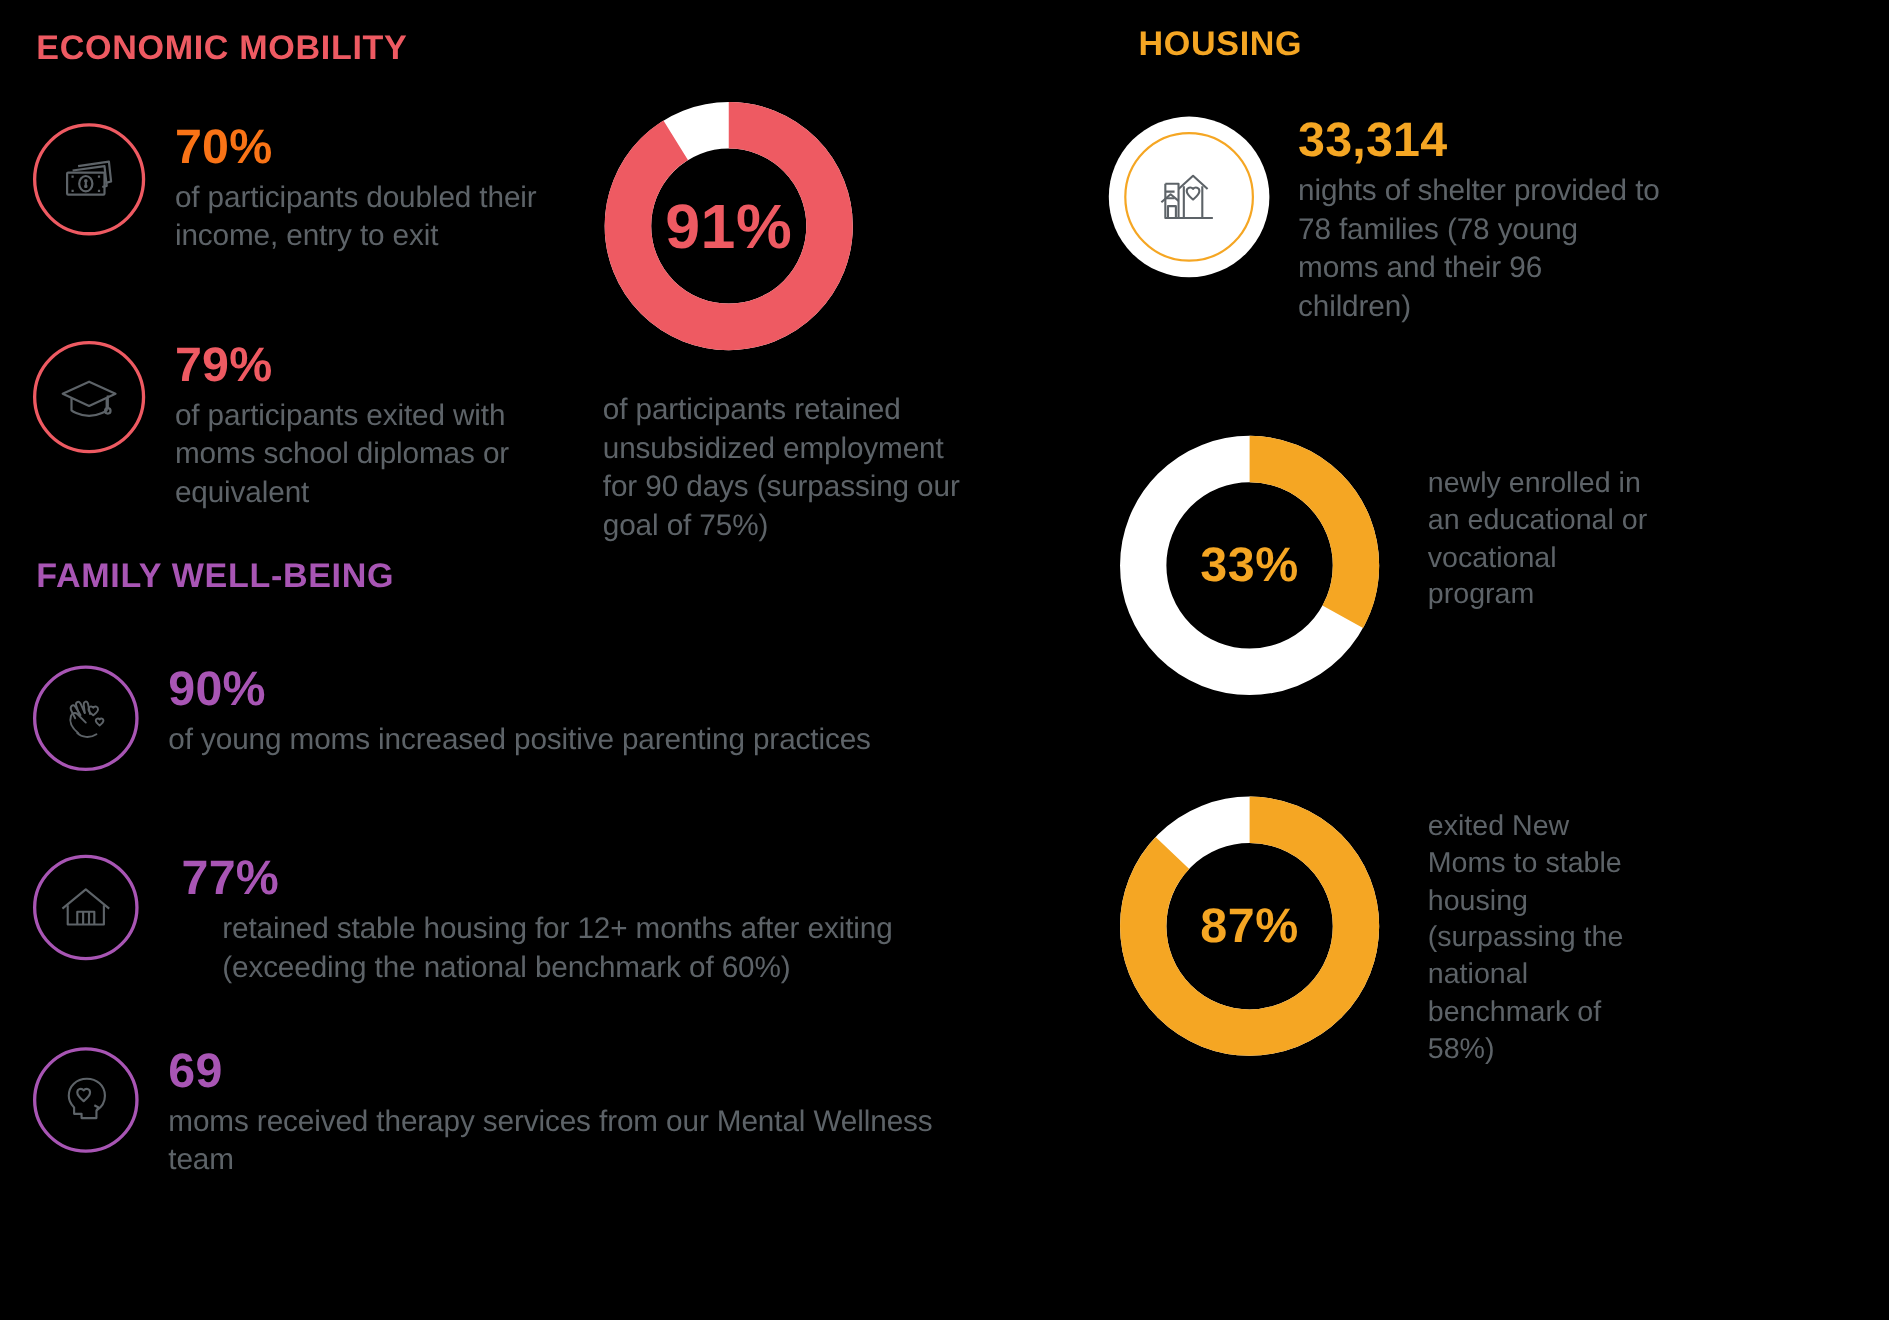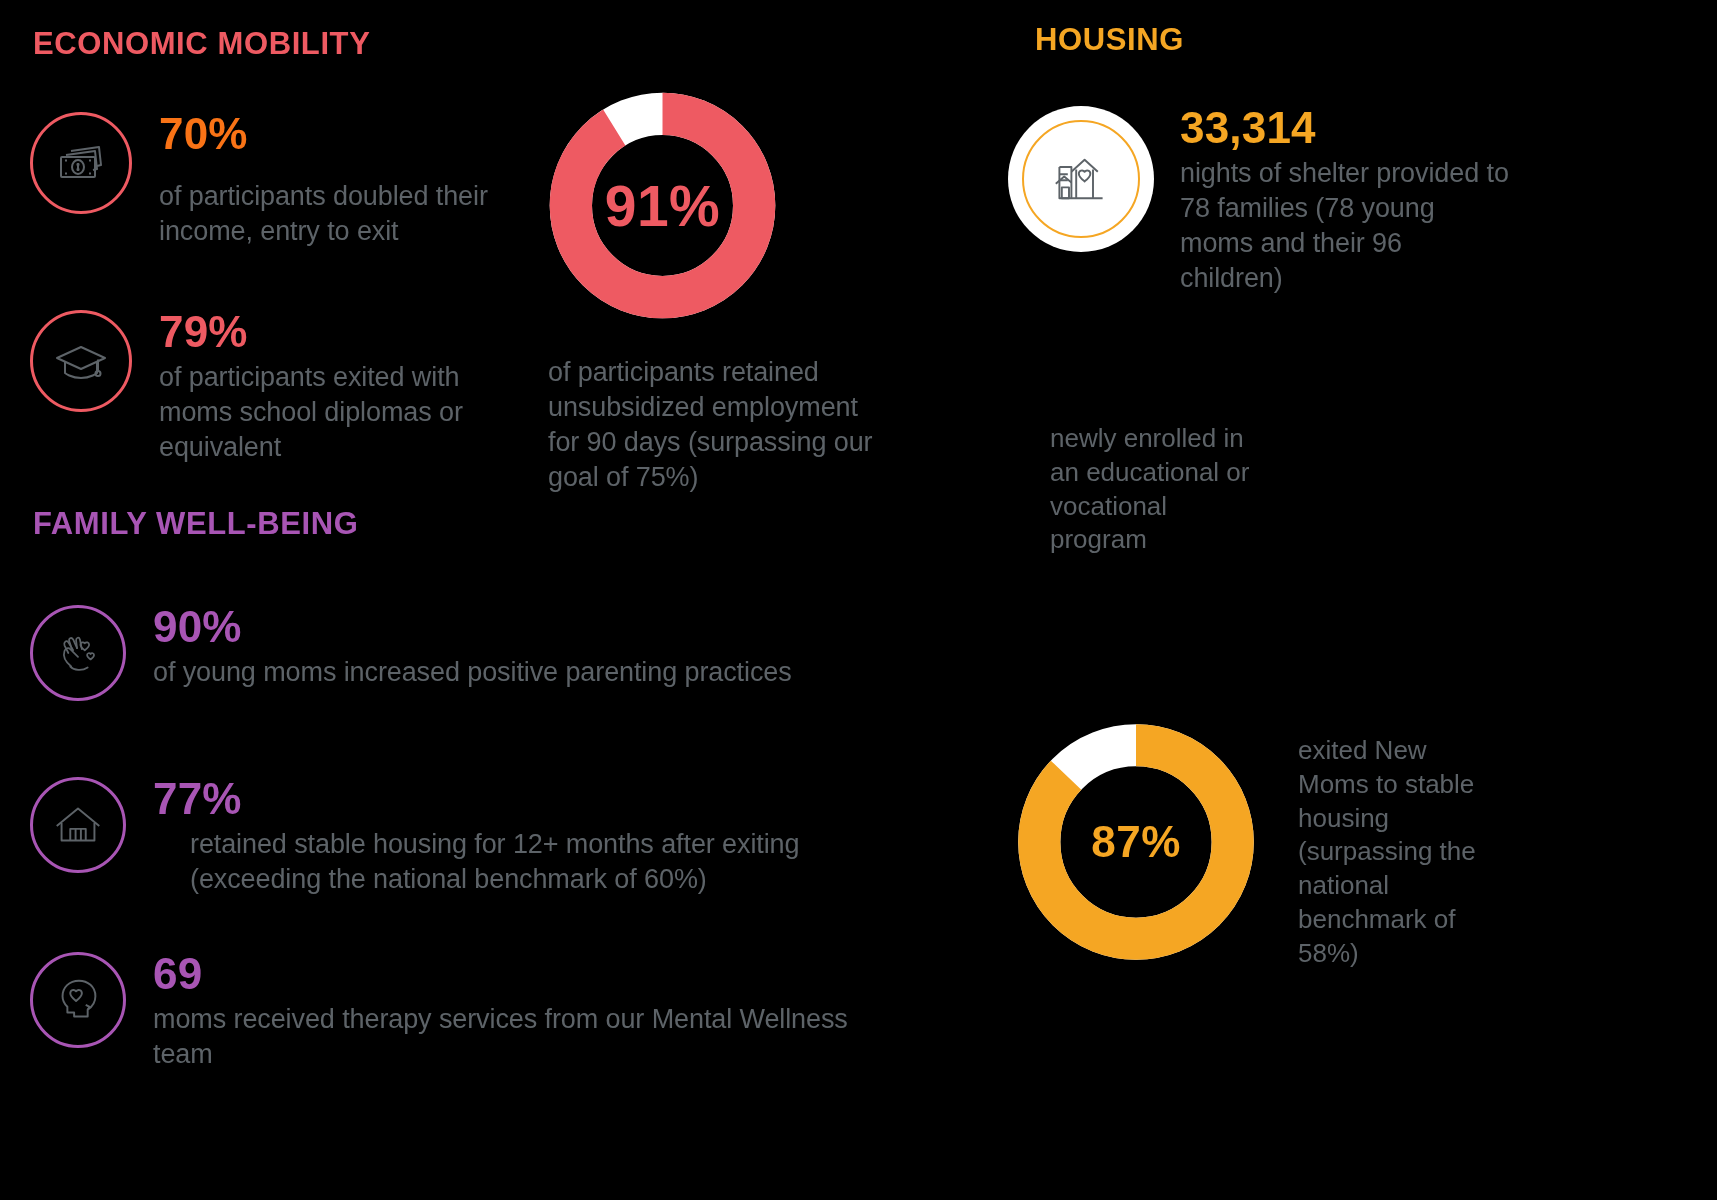--- a/index.html
+++ b/index.html
@@ -97,21 +97,21 @@
           <path d="M20 18 L48 14 L50 32 L46 33"></path>
           <path d="M15 22 L44 18 L46 36 L42 37"></path>
           <rect x="10" y="24" width="34" height="20" rx="1"></rect>
           <ellipse cx="27" cy="34" rx="6" ry="7"></ellipse>
           <path d="M27 30 v8 M25.5 31.5 h3 M25.5 36.5 h3"></path>
           <path d="M14 27.5 h2 M38 27.5 h2 M14 40.5 h2 M38 40.5 h2"></path>
         </svg>
       </div>
       <div class="text">
         <div class="stat-num" style="color:#f97316;">70%</div>
-        <div class="body-text" style="margin-top:23px; max-width:330px;">of participants doubled their income, entry to exit</div>
+        <div class="body-text" style="margin-top:6px; max-width:330px;">of participants doubled their income, entry to exit</div>
       </div>
     </div>
 
     <div class="row" style="left:30px; top:310px; width:480px;">
       <div class="icon-circle ring" style="width:102px;height:102px;border-width:3px;border-color:#ee5a62;">
         <svg width="60" height="60" viewBox="0 0 60 60" fill="none" stroke="#5d6368" stroke-width="2" stroke-linejoin="round">
           <path d="M30 16 L54 27 L30 38 L6 27 Z"></path>
           <path d="M14 31 L14 42 C14 42 20 47 30 47 C40 47 46 42 46 42 L46 31"></path>
           <path d="M47 28.5 L47 40"></path>
           <circle cx="47" cy="42.5" r="2.5"></circle>
@@ -147,21 +147,21 @@
           <path d="M37 20 c1.5-2 4.5-1 4.5 1.4 0 2.4-3 4.6-4.5 5.8 -1.5-1.2-4.5-3.4-4.5-5.8 0-2.4 3-3.4 4.5-1.4 z"></path>
           <path d="M43 31 c1.2-1.6 3.6-0.8 3.6 1.1 0 1.9-2.4 3.7-3.6 4.6 -1.2-0.9-3.6-2.7-3.6-4.6 0-1.9 2.4-2.7 3.6-1.1 z"></path>
         </svg>
       </div>
       <div class="text">
         <div class="stat-num" style="color:#a855b4;">90%</div>
         <div class="body-text" style="margin-top:6px; white-space:nowrap;">of young moms increased positive parenting practices</div>
       </div>
     </div>
 
-    <div class="row" style="left:30px; top:777px; width:920px;">
+    <div class="row" style="left:30px; top:777px; width:920px;gap:12px;">
       <div class="icon-circle ring" style="width:96px;height:96px;border-width:3px;border-color:#a855b4;">
         <svg width="58" height="58" viewBox="0 0 60 60" fill="none" stroke="#5d6368" stroke-width="2" stroke-linejoin="round">
           <path d="M8 31 L30 13 L52 31"></path>
           <path d="M13 28 L13 46 L47 46 L47 28"></path>
           <path d="M22 46 L22 34 L38 34 L38 46"></path>
           <path d="M27.5 34 L27.5 46 M33 34 L33 46"></path>
         </svg>
       </div>
       <div class="text">
         <div class="stat-num" style="color:#a855b4;">77%</div>
@@ -204,20 +204,27 @@
           </svg>
         </div>
       </div>
       <div class="text" style="margin-left:26px;">
         <div class="stat-num" style="color:#f5a623;">33,314</div>
         <div class="body-text" style="margin-top:6px; max-width:330px;">nights of shelter provided to 78 families (78 young moms and their 96 children)</div>
       </div>
     </div>
 
     <div class="row" style="left:22px; top:390px; width:710px;">
+      <div class="donut" style="width:248px;height:248px;">
+        <svg width="248" height="248" viewBox="0 0 100 100">
+          <circle cx="50" cy="50" r="39" fill="none" stroke="#ffffff" stroke-width="17"></circle>
+          <circle cx="50" cy="50" r="39" fill="none" stroke="#f5a623" stroke-width="17" stroke-dasharray="80.86 245.04" stroke-dashoffset="0"></circle>
+        </svg>
+        <div class="center-label" style="color:#f5a623; font-size:44px;">33%</div>
+      </div>
       <div class="body-text-sm" style="margin-left:38px; width:210px; margin-top:32px;">newly enrolled in an educational or vocational program</div>
     </div>
 
     <div class="row" style="left:22px; top:718px; width:710px;">
       <div class="donut" style="width:248px;height:248px;">
         <svg width="248" height="248" viewBox="0 0 100 100">
           <circle cx="50" cy="50" r="39" fill="none" stroke="#ffffff" stroke-width="17"></circle>
           <circle cx="50" cy="50" r="39" fill="none" stroke="#f5a623" stroke-width="17" stroke-dasharray="213.18 245.04" stroke-dashoffset="0"></circle>
         </svg>
         <div class="center-label" style="color:#f5a623; font-size:44px;">87%</div>

